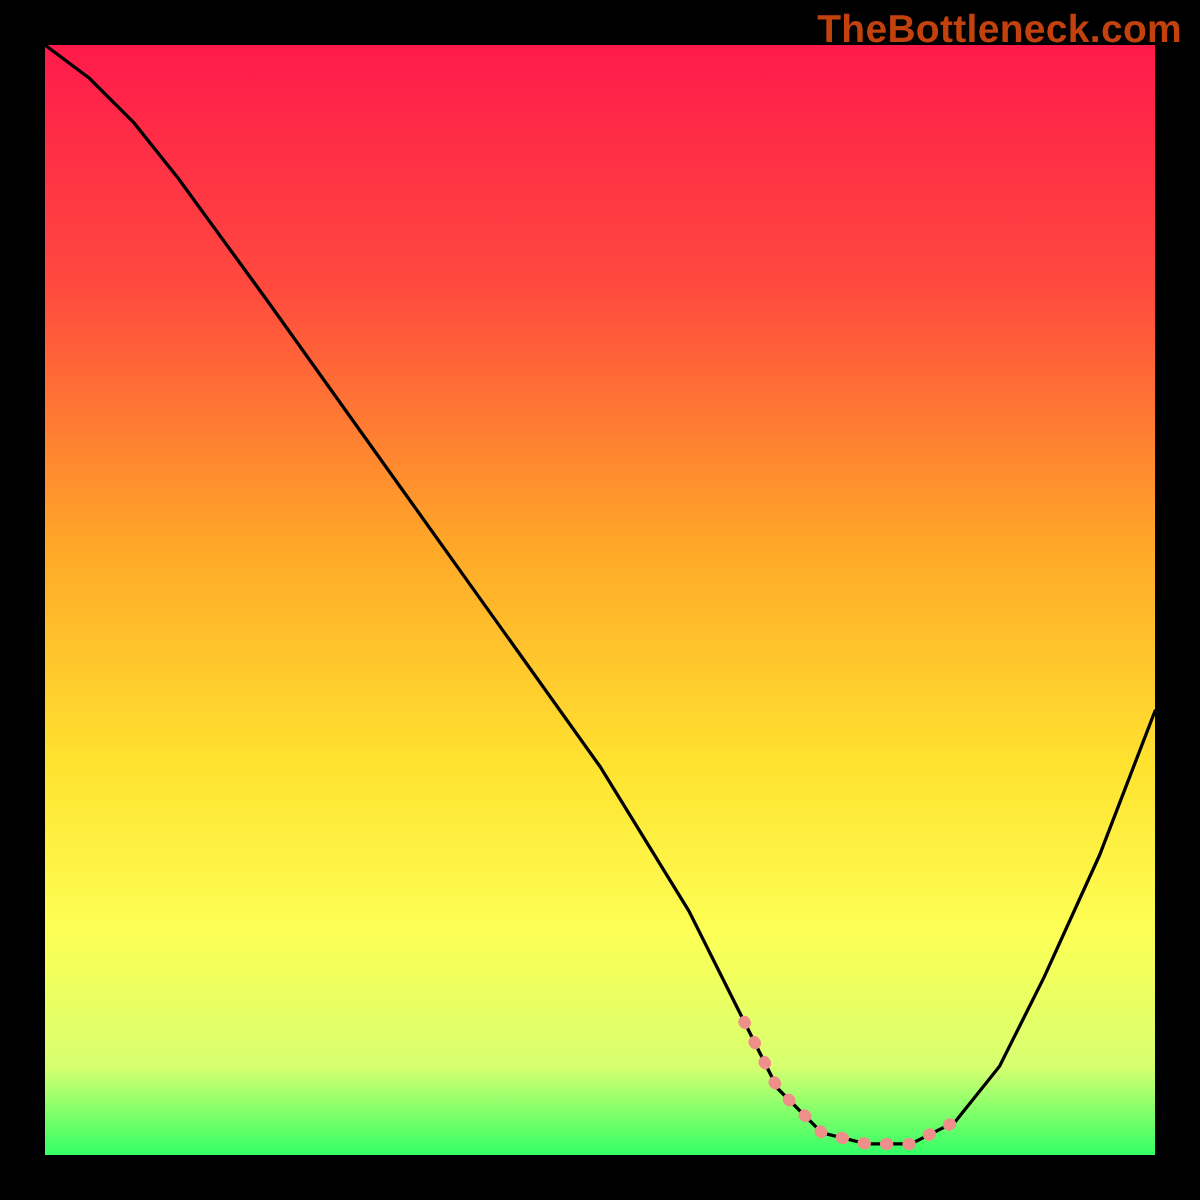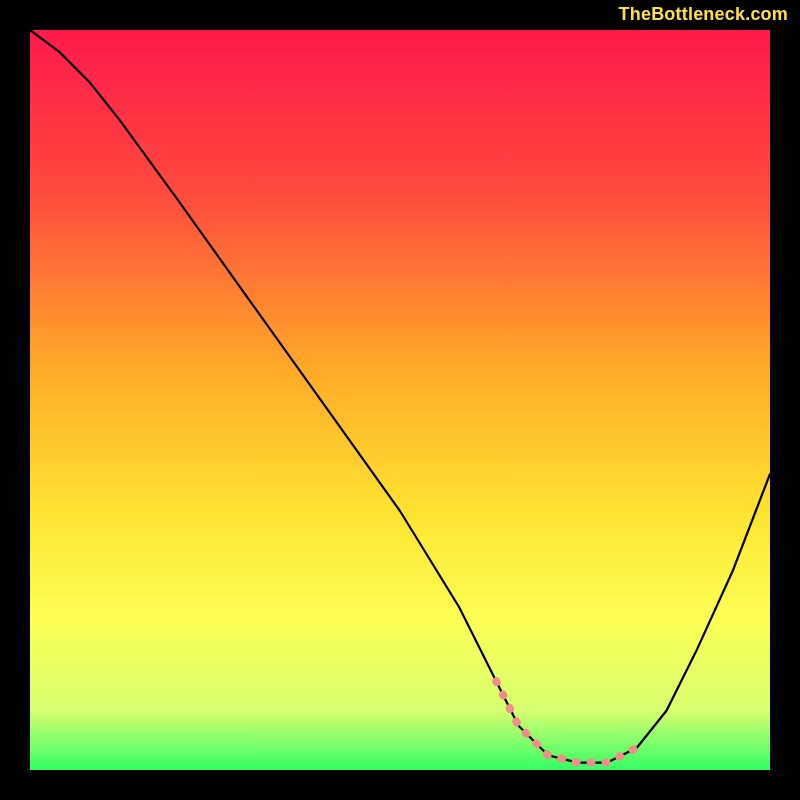--- a/index.html
+++ b/index.html
@@ -13,22 +13,22 @@
   }
   .frame {
     position: relative;
     width: 800px;
     height: 800px;
   }
   .watermark {
     position: absolute;
     top: 4px;
     right: 12px;
-    color: #fde047;
-    font-size: 18px;
+    color: #c2410c;
+    font-size: 26px;
     font-weight: 600;
     letter-spacing: 0.2px;
     z-index: 10;
   }
   svg {
     display: block;
   }
 </style>
 </head>
 <body>

